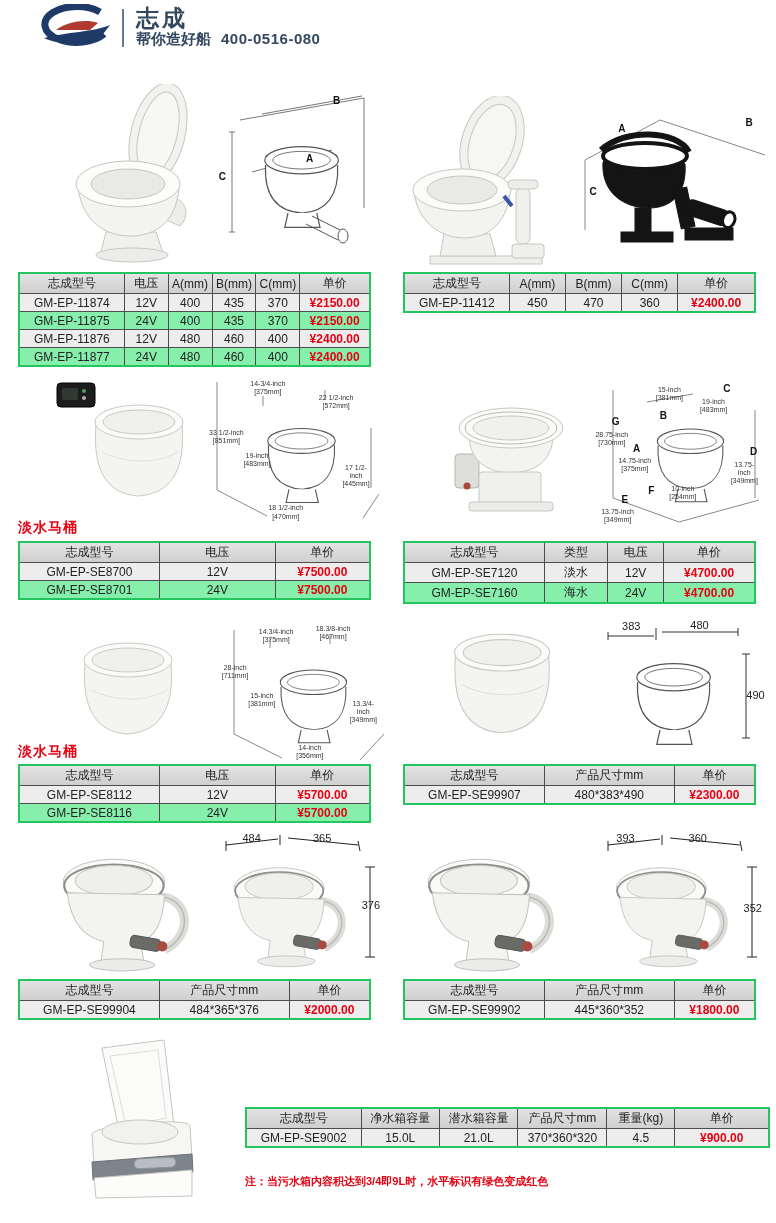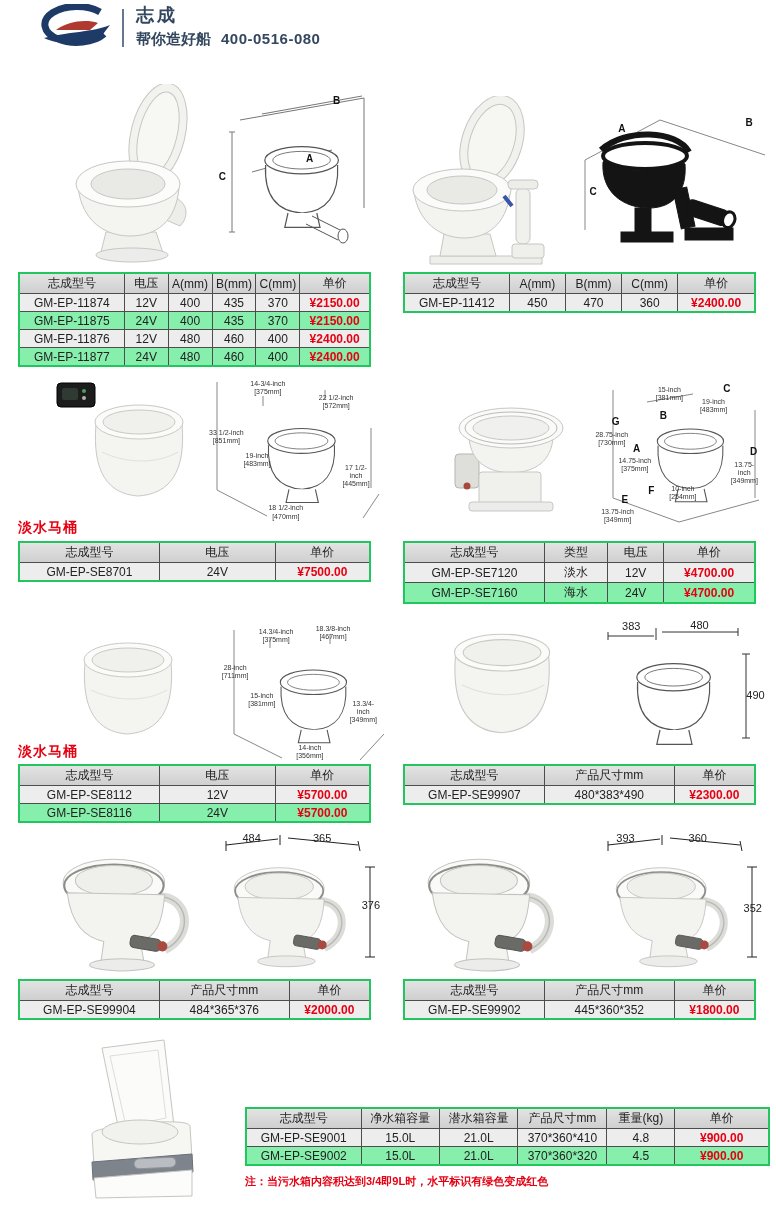--- a/index.html
+++ b/index.html
@@ -2,21 +2,21 @@
 <html><head>
 <meta charset="utf-8">
 <style>
   html,body{margin:0;padding:0;background:#fff;}
   .page{position:relative;width:776px;height:1223px;background:#ffffff;
         font-family:"Liberation Sans","DejaVu Sans",sans-serif;overflow:hidden;}
 
   
   .logo{position:absolute;left:36px;top:4px;width:82px;height:48px;}
   .hdr-divider{position:absolute;left:122px;top:9px;width:2px;height:38px;background:#66788f;}
-  .hdr-brand{position:absolute;left:136px;top:3px;font-size:18px;font-weight:bold;color:#33475f;letter-spacing:3px;}
+  .hdr-brand{position:absolute;left:136px;top:3px;font-size:23px;font-weight:bold;color:#33475f;letter-spacing:3px;}
   .hdr-tag{position:absolute;left:136px;top:30px;font-size:15px;font-weight:bold;color:#33475f;}
   .hdr-tag .phone{margin-left:10px;letter-spacing:.5px;}
 
   
   .fig{position:absolute;}
   .fig svg{display:block;width:100%;height:100%;}
   .dim{position:absolute;transform:translate(-50%,0);font-size:7px;line-height:1.15;color:#333;
        white-space:pre-line;text-align:center;}
   .dletter{position:absolute;font-size:10px;font-weight:bold;color:#111;}
   .dimbig{position:absolute;transform:translate(-50%,0);font-size:11px;font-weight:normal;color:#222;line-height:1;}
@@ -302,20 +302,25 @@
         <col style="width:27%">
       </colgroup>
   <thead>
         <tr>
           <th>志成型号</th>
           <th>电压</th>
           <th>单价</th>
         </tr>
       </thead>
       <tbody>
+        <tr>
+          <td>GM-EP-SE8700</td>
+          <td>12V</td>
+          <td>¥7500.00</td>
+        </tr>
         <tr>
           <td>GM-EP-SE8701</td>
           <td>24V</td>
           <td>¥7500.00</td>
         </tr>
       </tbody>
     </table>
 
   <div class="fig" style="left:425px;top:386px;width:155px;height:132px">
     <svg viewBox="0 0 155 132">
@@ -584,28 +589,20 @@
           <th>志成型号</th>
           <th>净水箱容量</th>
           <th>潜水箱容量</th>
           <th>产品尺寸mm</th>
           <th>重量(kg)</th>
           <th>单价</th>
         </tr>
       </thead>
       <tbody>
         <tr>
-          <td>GM-EP-SE9001</td>
-          <td>15.0L</td>
-          <td>21.0L</td>
-          <td>370*360*410</td>
-          <td>4.8</td>
-          <td>¥900.00</td>
-        </tr>
-        <tr>
           <td>GM-EP-SE9002</td>
           <td>15.0L</td>
           <td>21.0L</td>
           <td>370*360*320</td>
           <td>4.5</td>
           <td>¥900.00</td>
         </tr>
       </tbody>
     </table>
   <div class="note" style="left:245px;top:1174px">注：当污水箱内容积达到3/4即9L时，水平标识有绿色变成红色</div>

